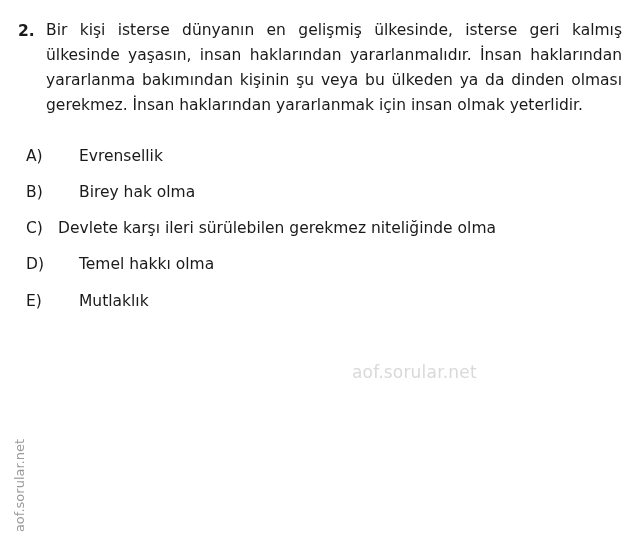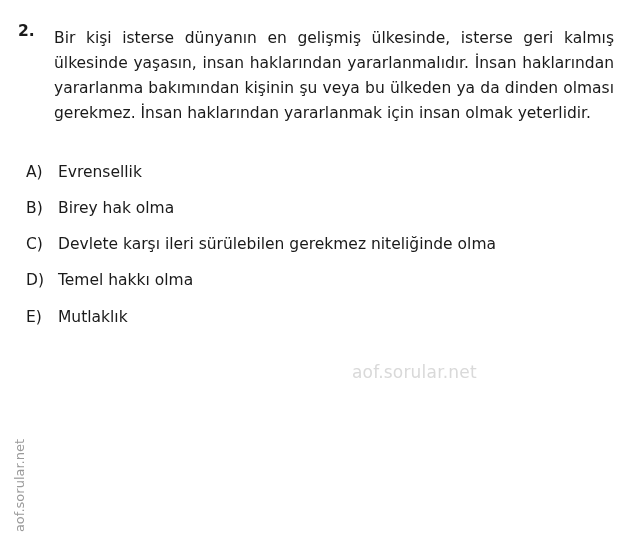--- a/index.html
+++ b/index.html
@@ -39,21 +39,21 @@
     padding-top: 1px;
   }
   .q-body {
     flex: 1 1 auto;
   }
   .q-text {
     font-size: 15.5px;
     line-height: 1.62;
     text-align: justify;
     text-justify: inter-word;
-    margin: 8px;
+    margin: 0;
     hyphens: none;
   }
   .q-prompt {
     font-size: 15.5px;
     font-weight: bold;
     line-height: 1.5;
     text-align: justify;
     text-justify: inter-word;
     margin: 36px 0 0 0;
   }
@@ -79,20 +79,21 @@
   }
   .opt-text {
     flex: 1 1 auto;
     font-size: 15.5px;
     line-height: 1.55;
     text-align: justify;
     text-justify: inter-word;
   }
   .opt-text.single {
     text-align: left;
+    margin-left: 21px;
   }
 
   
   .watermark-center {
     position: absolute;
     left: 352px;
     top: 362px;
     font-size: 17px;
     color: #d9d9d9;
     font-family: "DejaVu Sans", sans-serif;

